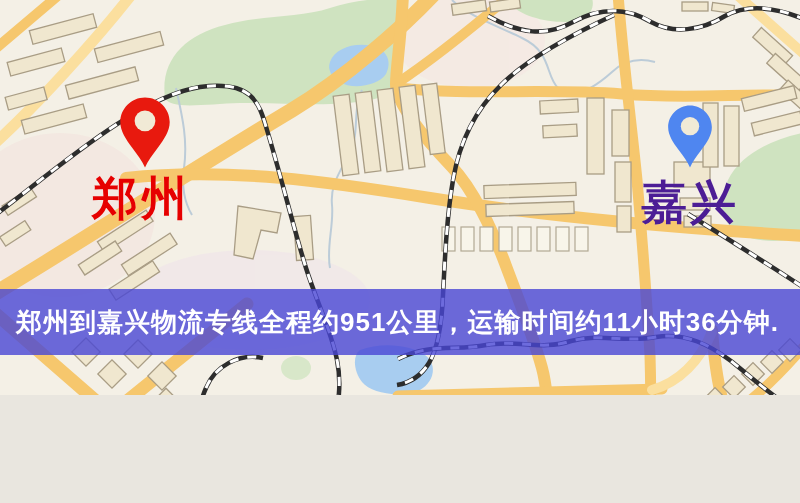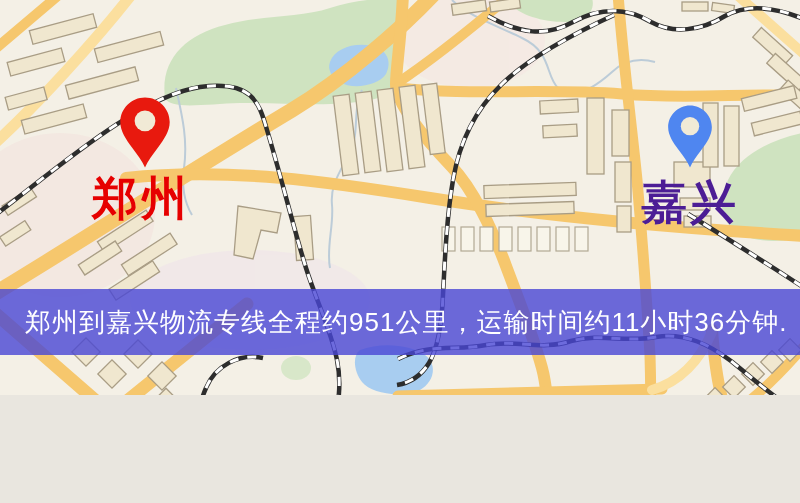--- a/index.html
+++ b/index.html
@@ -18,21 +18,21 @@
     font-weight:bold;font-size:46px;line-height:1;
     letter-spacing:3px;white-space:nowrap;
     text-shadow:0 0 1px rgba(255,255,255,.35);
   }
   .label-origin{left:92px;top:176px;color:#e60000;}
   .label-destination{left:641px;top:180px;color:#4c1d95;}
   .banner{
     position:absolute;left:0;top:289px;width:800px;height:66px;
     background:rgba(73,70,212,0.80);
     display:flex;align-items:center;
-    box-sizing:border-box;padding-left:25px;
+    box-sizing:border-box;padding-left:16px;font-weight:bold;
   }
   .banner-text{
     color:#ffffff;font-size:26px;letter-spacing:1px;white-space:nowrap;
     font-family:"Liberation Sans","DejaVu Sans",sans-serif;
   }
   .rail-base{fill:none;stroke:#2d2d2d;stroke-width:4.5;}
   .rail-ties{fill:none;stroke:#ffffff;stroke-width:3;stroke-dasharray:9 9;}
   .road{fill:none;stroke:#f6c76d;stroke-linecap:round;stroke-linejoin:round;}
   .road-light{fill:none;stroke:#fbdf9e;stroke-linecap:round;stroke-linejoin:round;}
   .bld{fill:#f0e7cf;stroke:#a99d85;stroke-width:1.3;}

